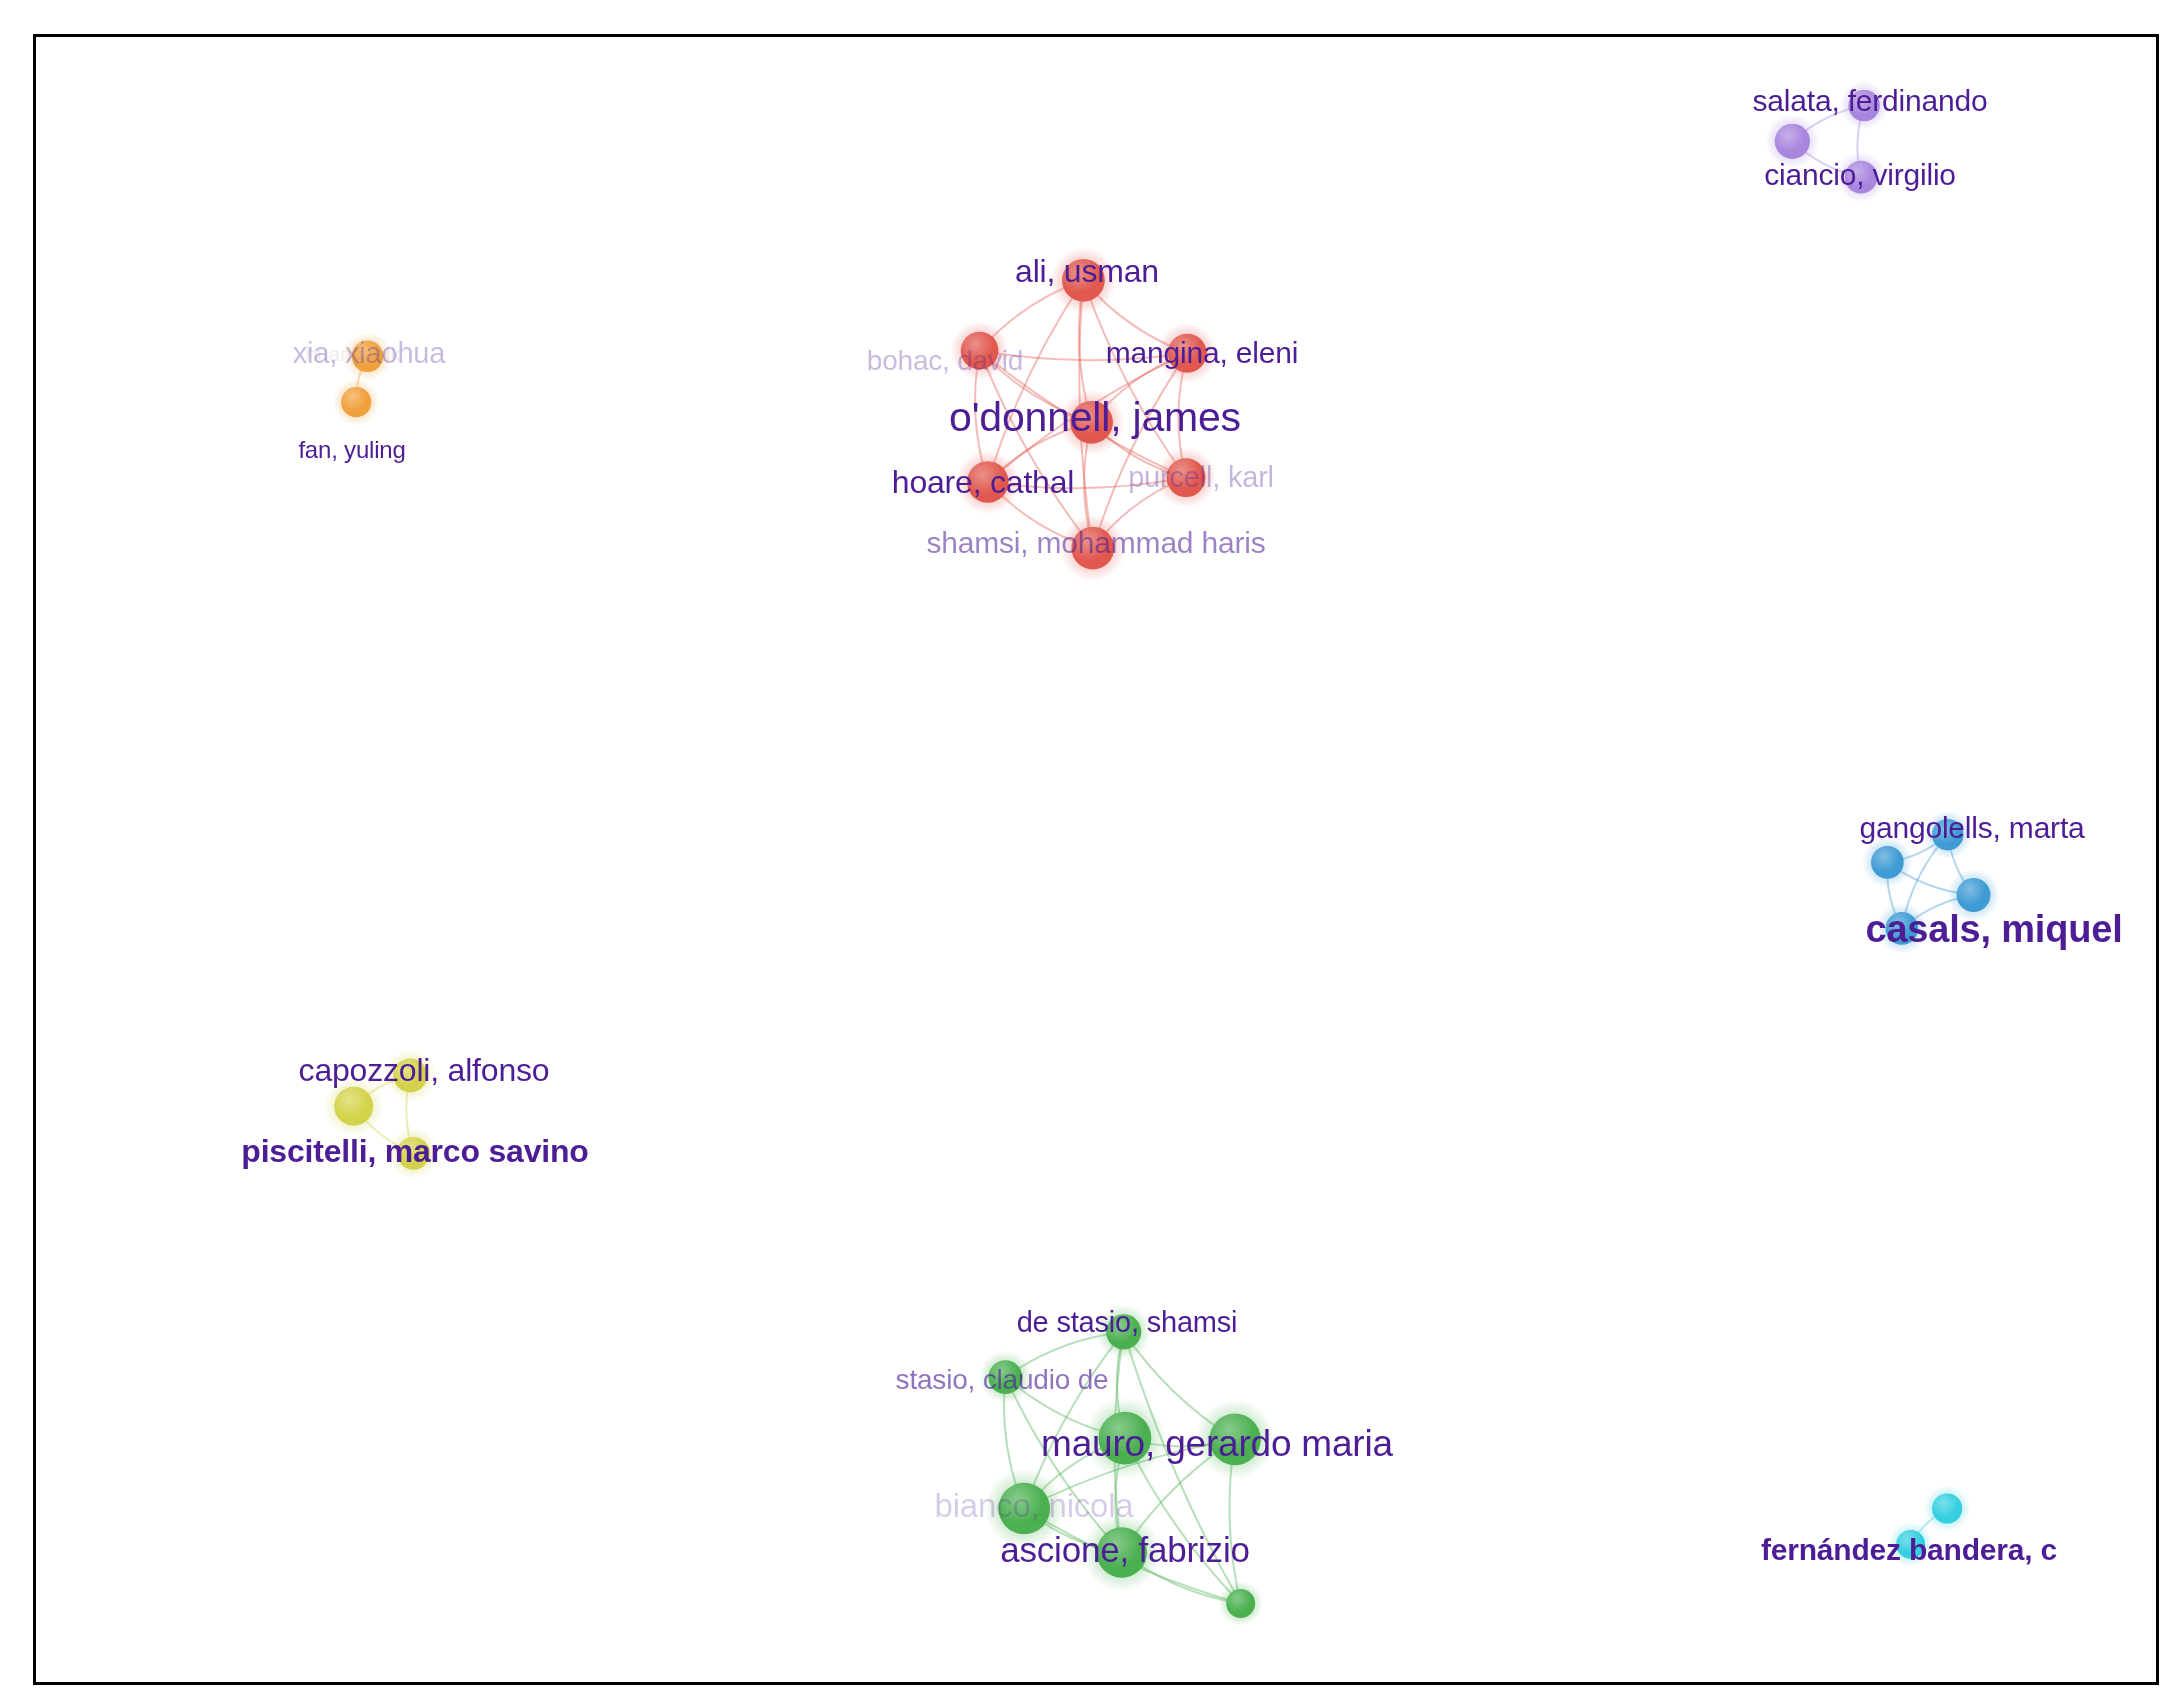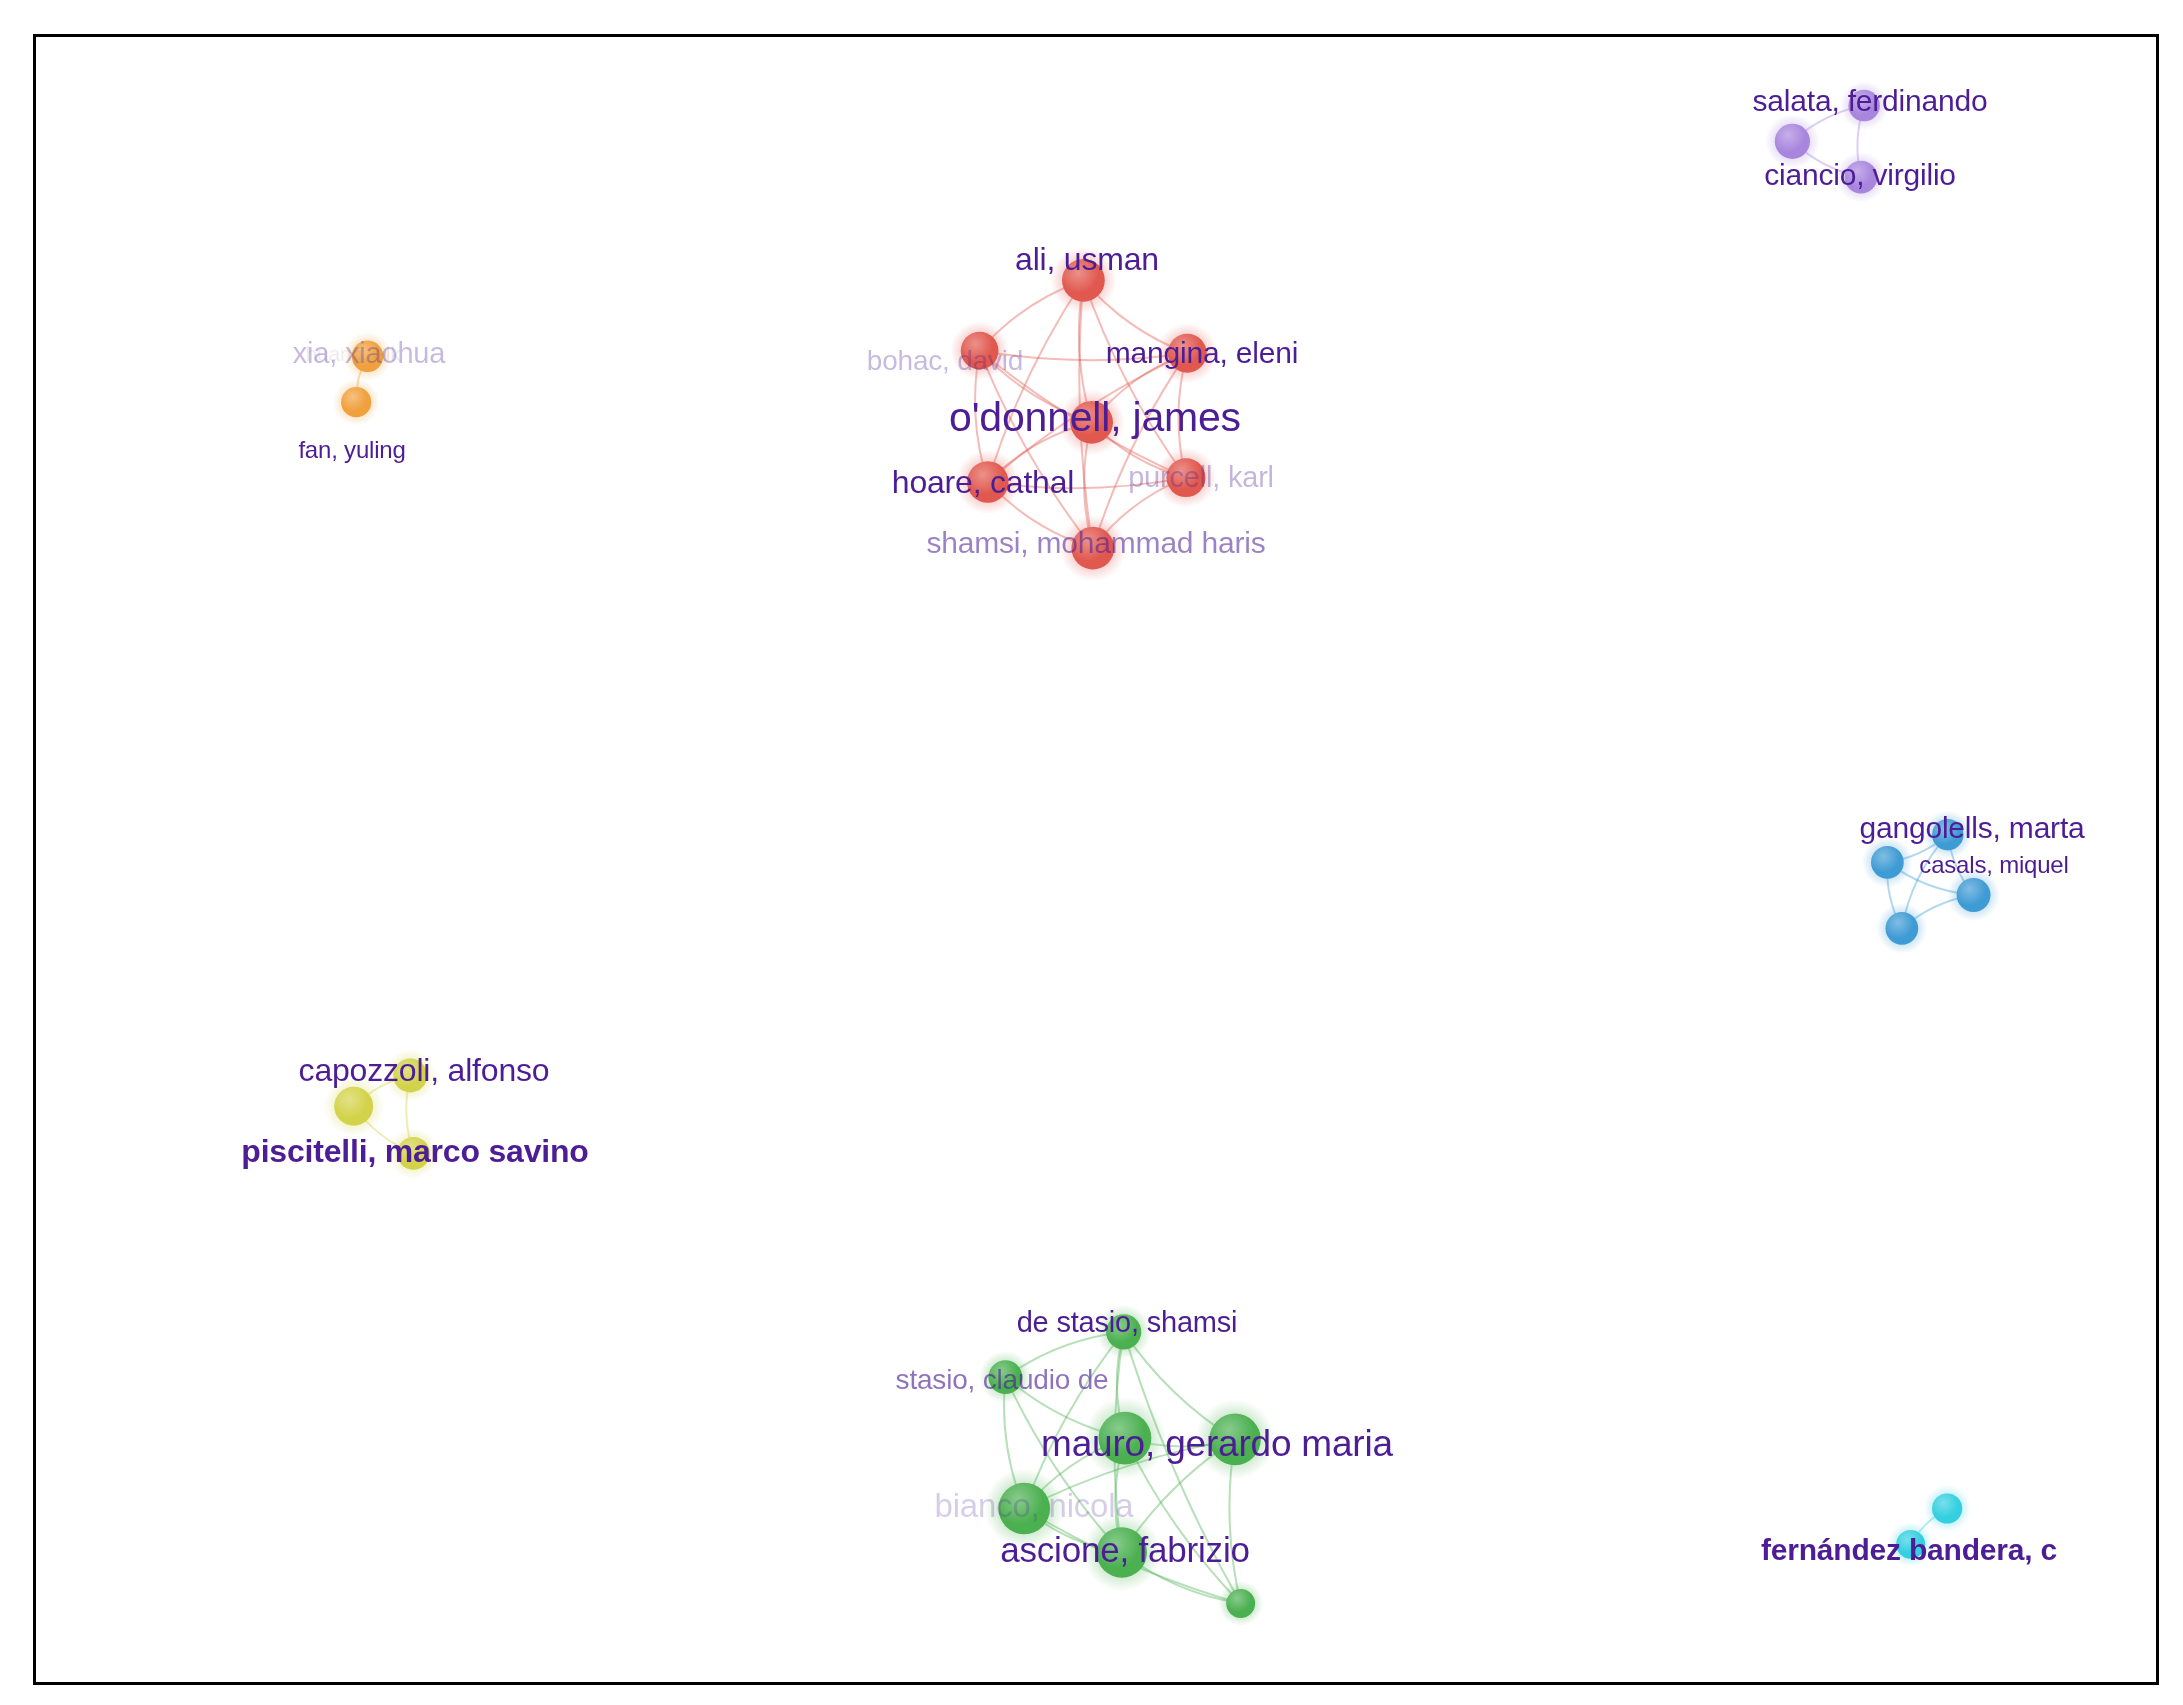--- a/index.html
+++ b/index.html
@@ -227,34 +227,34 @@
           <circle cx="509" cy="581" r="37.2" fill="url(#halo-orange)"></circle>
           <circle cx="509" cy="581" r="24" fill="url(#grad-orange)"></circle>
           <circle cx="3038" cy="2341" r="37.2" fill="url(#halo-cyan)"></circle>
           <circle cx="3038" cy="2341" r="24" fill="url(#grad-cyan)"></circle>
           <circle cx="2980" cy="2398" r="35.65" fill="url(#halo-cyan)"></circle>
           <circle cx="2980" cy="2398" r="23" fill="url(#grad-cyan)"></circle>
         </g>
     </svg>
     <div id="labels-layer">
         <div class="node-label" style="left: 317px; top: 317px; font-size: 21px; opacity: 0.18; color: rgb(153, 153, 153);">huang, alk</div>
-        <div class="node-label" style="left: 1051px; top: 222px; font-size: 32px; font-weight: normal; opacity: 1;">ali, usman</div>
+        <div class="node-label" style="left: 1051px; top: 234px; font-size: 32px; font-weight: normal; opacity: 1;">ali, usman</div>
         <div class="node-label" style="left: 909px; top: 324px; font-size: 28px; font-weight: normal; opacity: 0.3;">bohac, david</div>
         <div class="node-label" style="left: 1166px; top: 316px; font-size: 30px; font-weight: normal; opacity: 1;">mangina, eleni</div>
         <div class="node-label" style="left: 1059px; top: 380px; font-size: 41px; font-weight: normal; opacity: 1;">o'donnell, james</div>
         <div class="node-label" style="left: 947px; top: 445px; font-size: 32px; font-weight: normal; opacity: 1;">hoare, cathal</div>
         <div class="node-label" style="left: 1165px; top: 440px; font-size: 29px; font-weight: normal; opacity: 0.32;">purcell, karl</div>
         <div class="node-label" style="left: 1060px; top: 506px; font-size: 30px; font-weight: normal; opacity: 0.55;">shamsi, mohammad haris</div>
         <div class="node-label" style="left: 1091px; top: 1285px; font-size: 29px; font-weight: normal; opacity: 1;">de stasio, shamsi</div>
         <div class="node-label" style="left: 966px; top: 1343px; font-size: 28px; font-weight: normal; opacity: 0.62;">stasio, claudio de</div>
         <div class="node-label" style="left: 1181px; top: 1407px; font-size: 37px; font-weight: normal; opacity: 1;">mauro, gerardo maria</div>
         <div class="node-label" style="left: 998px; top: 1469px; font-size: 33px; font-weight: normal; opacity: 0.22;">bianco, nicola</div>
         <div class="node-label" style="left: 1089px; top: 1513px; font-size: 35px; font-weight: normal; opacity: 1;">ascione, fabrizio</div>
         <div class="node-label" style="left: 1936px; top: 791px; font-size: 30px; font-weight: normal; opacity: 1;">gangolells, marta</div>
-        <div class="node-label" style="left: 1958px; top: 828px; font-size: 24px; font-weight: normal; opacity: 1;">casals, miquel</div>
+        <div class="node-label" style="left: 1958px; top: 892px; font-size: 38px; font-weight: bold; opacity: 1;">casals, miquel</div>
         <div class="node-label" style="left: 388px; top: 1033px; font-size: 32px; font-weight: normal; opacity: 1;">capozzoli, alfonso</div>
         <div class="node-label" style="left: 379px; top: 1114px; font-size: 32px; font-weight: bold; opacity: 1;">piscitelli, marco savino</div>
         <div class="node-label" style="left: 1834px; top: 64px; font-size: 30px; font-weight: normal; opacity: 1;">salata, ferdinando</div>
         <div class="node-label" style="left: 1824px; top: 138px; font-size: 30px; font-weight: normal; opacity: 1;">ciancio, virgilio</div>
         <div class="node-label" style="left: 333px; top: 316px; font-size: 29px; font-weight: normal; opacity: 0.3;">xia, xiaohua</div>
         <div class="node-label" style="left: 316px; top: 365px; font-size: 24px; font-weight: normal; opacity: 1; margin-top: 48px;">fan, yuling</div>
         <div class="node-label" style="left: 1873px; top: 1513px; font-size: 30px; font-weight: bold; opacity: 1;">fernández bandera, c</div>
       </div>
   </div>
 </div>

